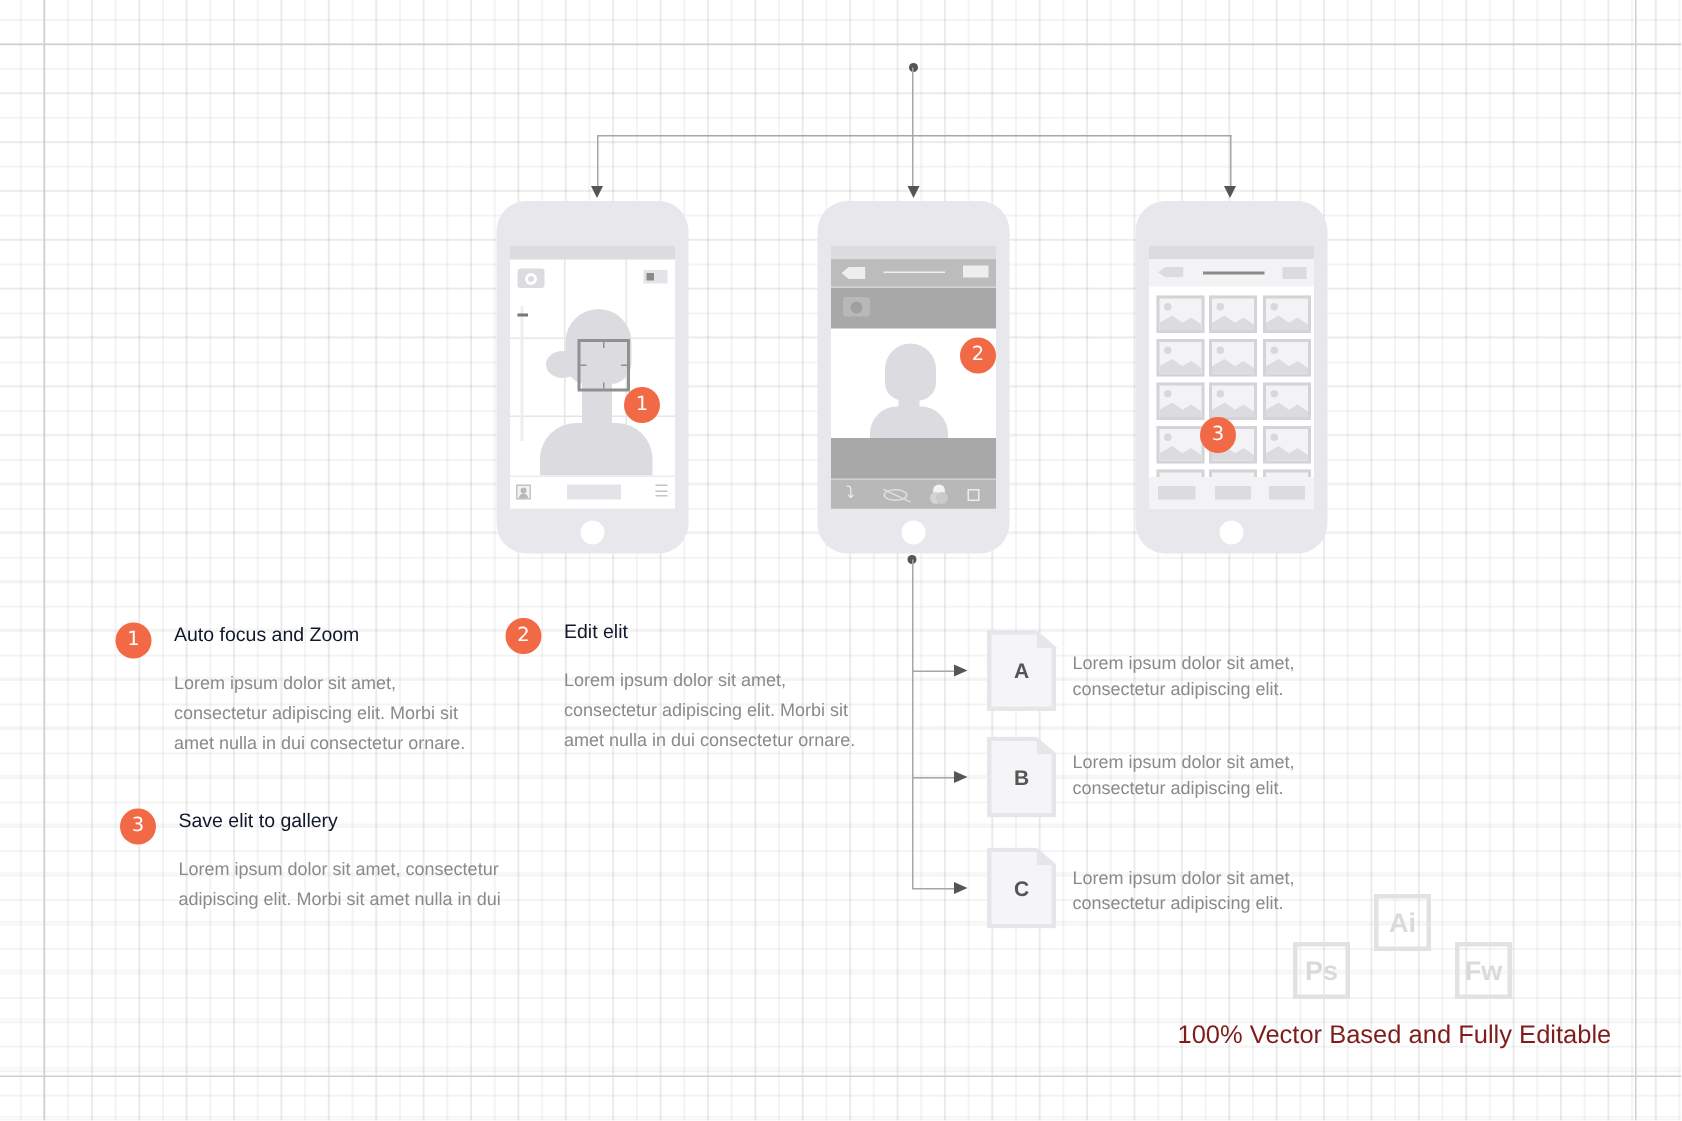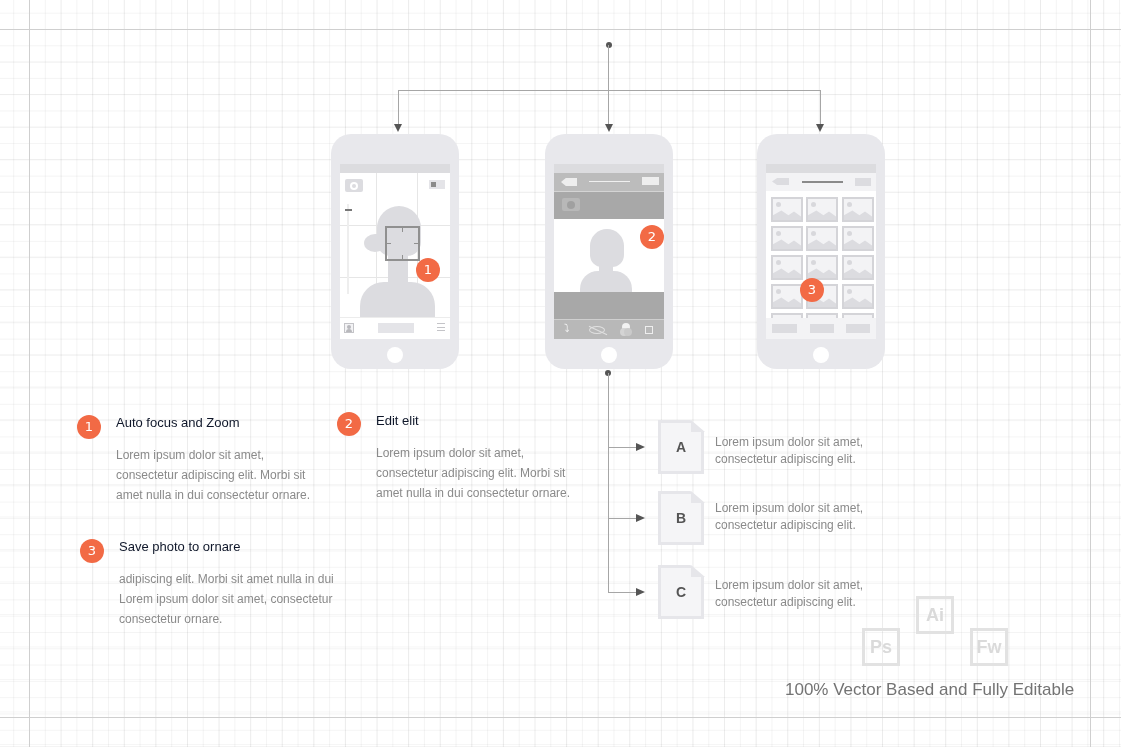--- a/index.html
+++ b/index.html
@@ -51,21 +51,21 @@
       clip-path: polygon(0 0, 70% 0, 100% 22%, 100% 100%, 0 100%);
       font-size: 14px; font-weight: bold; color: #555; text-align: center; line-height: 48px;
     }
     .doc-fold { position: absolute; width: 14px; height: 12px; background: #e6e6ea; clip-path: polygon(0 0, 100% 100%, 0 100%); }
     .doc-text { position: absolute; font-size: 12px; line-height: 17px; color: #8a8a8a; white-space: nowrap; }
 
     .tool-badge {
       position: absolute; width: 38px; height: 38px; border: 3px solid #e2e2e2;
       color: #dadada; font-size: 18px; font-weight: bold; text-align: center; line-height: 32px;
     }
-    .footer-text { position: absolute; font-size: 17px; color: #737373; white-space: nowrap; }
+    .footer-text { position: absolute; font-size: 17px; color: #7f1d1d; white-space: nowrap; }
 
     
     .thumb { position: absolute; width: 32px; height: 25px; border: 2px solid #d4d4d8; background: #f3f3f5; overflow: hidden; }
     .thumb .sun { position: absolute; left: 3px; top: 3px; width: 5px; height: 5px; border-radius: 50%; background: #d8d8dc; }
     .thumb .mtn { position: absolute; left: 0; bottom: 0; width: 100%; height: 12px; background: #dcdce0; clip-path: polygon(0 100%, 0 60%, 30% 20%, 55% 60%, 75% 30%, 100% 70%, 100% 100%); }
   </style>
 </head>
 <body>
 
 <div class="grid"></div>
@@ -277,24 +277,23 @@
 
 <div class="badge" style="left:337px;top:412px;">2</div>
 <div class="step-title" style="left:376px;top:413px;">Edit elit</div>
 <div class="step-body" style="left:376px;top:443px;">
   <div>Lorem ipsum dolor sit amet,</div>
   <div>consectetur adipiscing elit. Morbi sit</div>
   <div>amet nulla in dui consectetur ornare.</div>
 </div>
 
 <div class="badge" style="left:80px;top:539px;">3</div>
-<div class="step-title" style="left:119px;top:539px;">Save photo to ornare</div>
+<div class="step-title" style="left:119px;top:539px;">Save elit to gallery</div>
 <div class="step-body" style="left:119px;top:569px;">
+  <div>Lorem ipsum dolor sit amet, consectetur</div>
   <div>adipiscing elit. Morbi sit amet nulla in dui</div>
-  <div>Lorem ipsum dolor sit amet, consectetur</div>
-  <div>consectetur ornare.</div>
 </div>
 
 <div class="tool-badge" style="left:862px;top:628px;">Ps</div>
 <div class="tool-badge" style="left:916px;top:596px;">Ai</div>
 <div class="tool-badge" style="left:970px;top:628px;">Fw</div>
 
 <div class="footer-text" style="left:785px;top:680px;">100% Vector Based and Fully Editable</div>
 
 </body></html>

